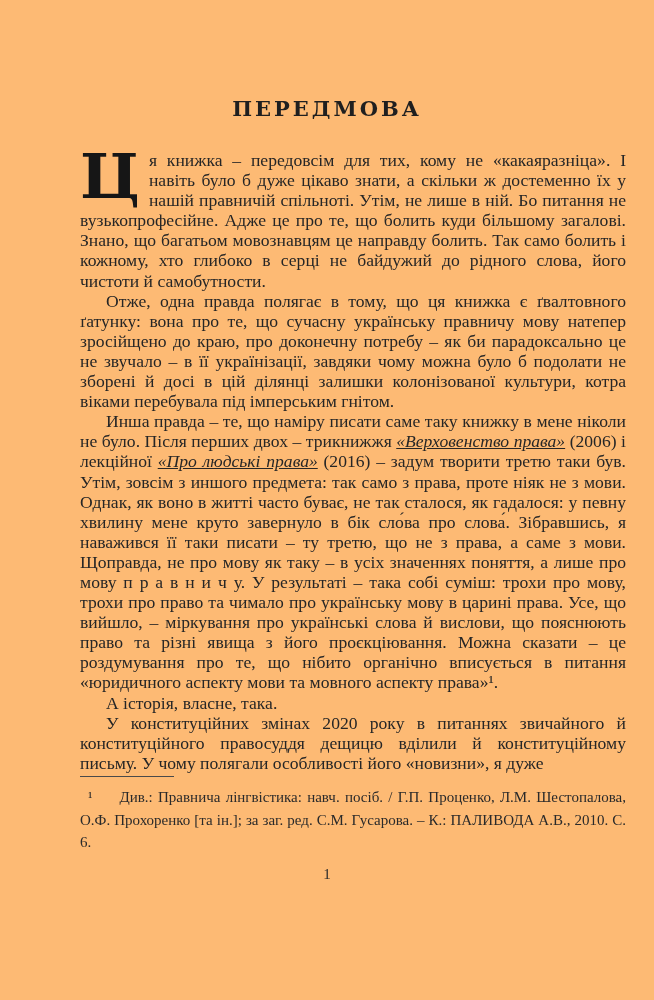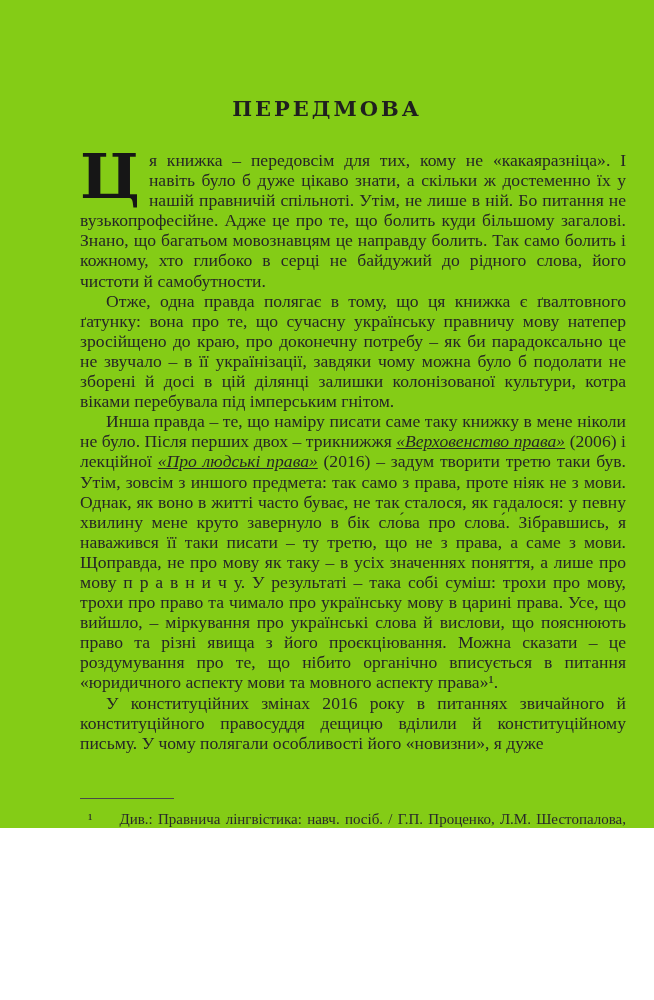--- a/index.html
+++ b/index.html
@@ -3,23 +3,23 @@
 <meta charset="utf-8">
 <style>
   html, body {
     margin: 0;
     padding: 0;
     background: #ffffff;
   }
   .page {
     position: relative;
     width: 654px;
-    height: 828px;
+    height: 1000px;
     box-sizing: border-box;
-    background: #84cc16;
+    background: #fdba74;
     color: #262626;
     font-family: "Liberation Serif", serif;
     padding: 96px 28px 8px 80px;
     overflow: hidden;
   }
   .title {
     font-family: "DejaVu Serif", serif;
     font-weight: 700;
     font-size: 21px;
     letter-spacing: 3px;
@@ -43,21 +43,21 @@
     line-height: 50px;
     height: 58px;
     padding: 2px 9px 0 0;
     color: #161616;
   }
   .it { font-style: italic; text-decoration: underline; }
   .footnote {
     position: absolute;
     left: 80px;
     right: 28px;
-    top: 798px;
+    top: 776px;
   }
   .footnote-rule {
     width: 94px;
     height: 1px;
     background: #4a4a4a;
     margin-bottom: 9px;
   }
   .fn {
     margin: 0;
     font-size: 15px;
@@ -89,22 +89,23 @@
   <p class="body">
     <span class="dropcap">Ц</span><span>я книжка – передовсім для тих, кому не «какаяразніца». І навіть було б дуже цікаво знати, а скільки ж достеменно їх у нашій правничій спільноті. Утім, не лише в ній. Бо питання не вузькопрофесійне. Адже це про те, що болить куди більшому загалові. Знано, що багатьом мовознавцям це направду болить. Так само болить і кожному, хто глибоко в серці не байдужий до рідного слова, його чистоти й самобутности.</span>
   </p>
 
   <p class="body indent">Отже, одна правда полягає в тому, що ця книжка є ґвалтовного ґатунку: вона про те, що сучасну українську правничу мову натепер зросійщено до краю, про доконечну потребу – як би парадоксально це не звучало – в її українізації, завдяки чому можна було б подолати не зборені й досі в цій ділянці залишки колонізованої культури, котра віками перебувала під імперським гнітом.</p>
 
   <p class="body indent">
     <span>Инша правда – те, що наміру писати саме таку книжку в мене ніколи не було. Після перших двох – трикнижжя </span><span class="it">«Верховенство права»</span><span> (2006) і лекційної </span><span class="it">«Про людські права»</span><span> (2016) – задум творити третю таки був. Утім, зовсім з иншого предмета: так само з права, проте ніяк не з мови. Однак, як воно в житті часто буває, не так сталося, як гадалося: у певну хвилину мене круто завернуло в бік сло́ва про слова́. Зібравшись, я наважився її таки писати – ту третю, що не з права, а саме з мови. Щоправда, не про мову як таку – в усіх значеннях поняття, а лише про мову п р а в н и ч у. У результаті – така собі суміш: трохи про мову, трохи про право та чимало про українську мову в царині права. Усе, що вийшло, – міркування про українські слова й вислови, що пояснюють право та різні явища з його проєкціювання. Можна сказати – це роздумування про те, що нібито органічно вписується в питання «юридичного аспекту мови та мовного аспекту права»¹.</span>
   </p>
 
+  <p class="body indent">А історія, власне, така.</p>
 
-  <p class="body indent">У конституційних змінах 2016 року в питаннях звичайного й конституційного правосуддя дещицю вділили й конституційному письму. У чому полягали особливості його «новизни», я дуже</p>
+  <p class="body indent">У конституційних змінах 2020 року в питаннях звичайного й конституційного правосуддя дещицю вділили й конституційному письму. У чому полягали особливості його «новизни», я дуже</p>
 
   <div class="footnote">
     <div class="footnote-rule"></div>
     <p class="fn">
       <span class="fn-marker">¹</span><span>Див.: Правнича лінгвістика: навч. посіб. / Г.П. Проценко, Л.М. Шестопалова, О.Ф. Прохоренко [та ін.]; за заг. ред. С.М. Гусарова. – К.: ПАЛИВОДА А.В., 2010. С. 6.</span>
     </p>
   </div>
 
   <div class="page-number">1</div>
 

